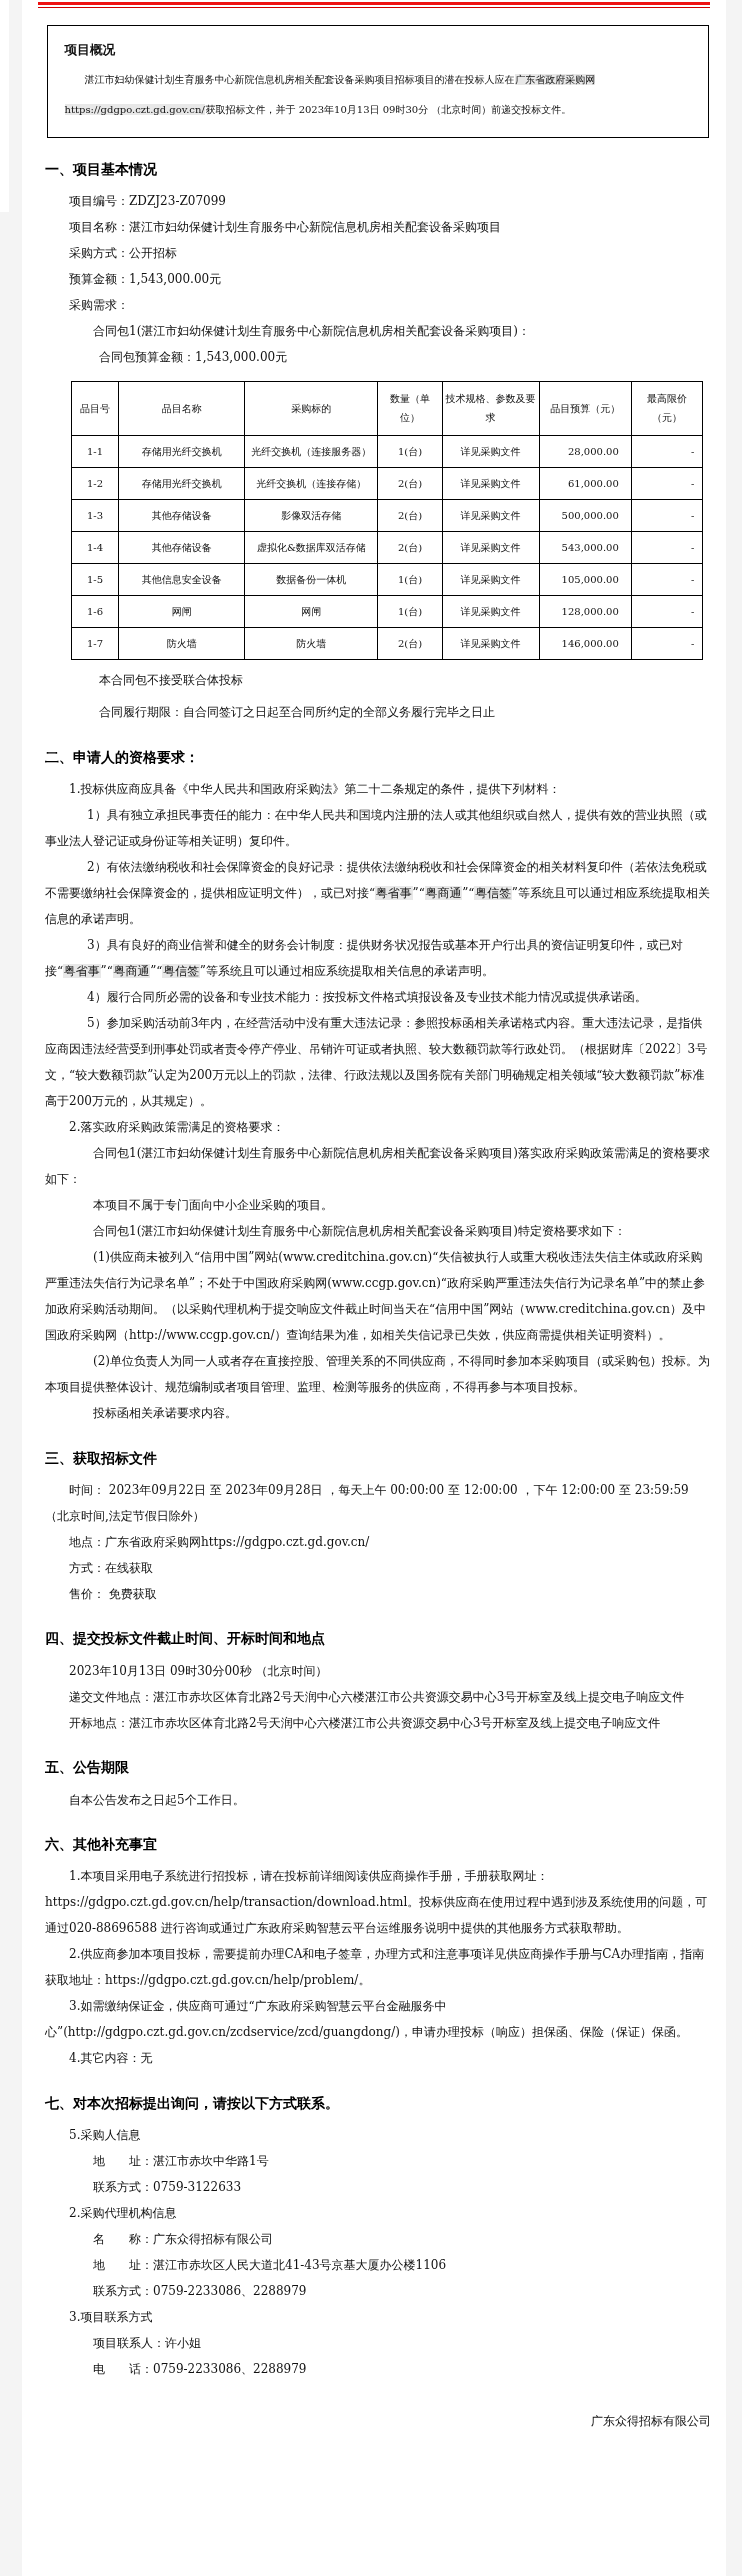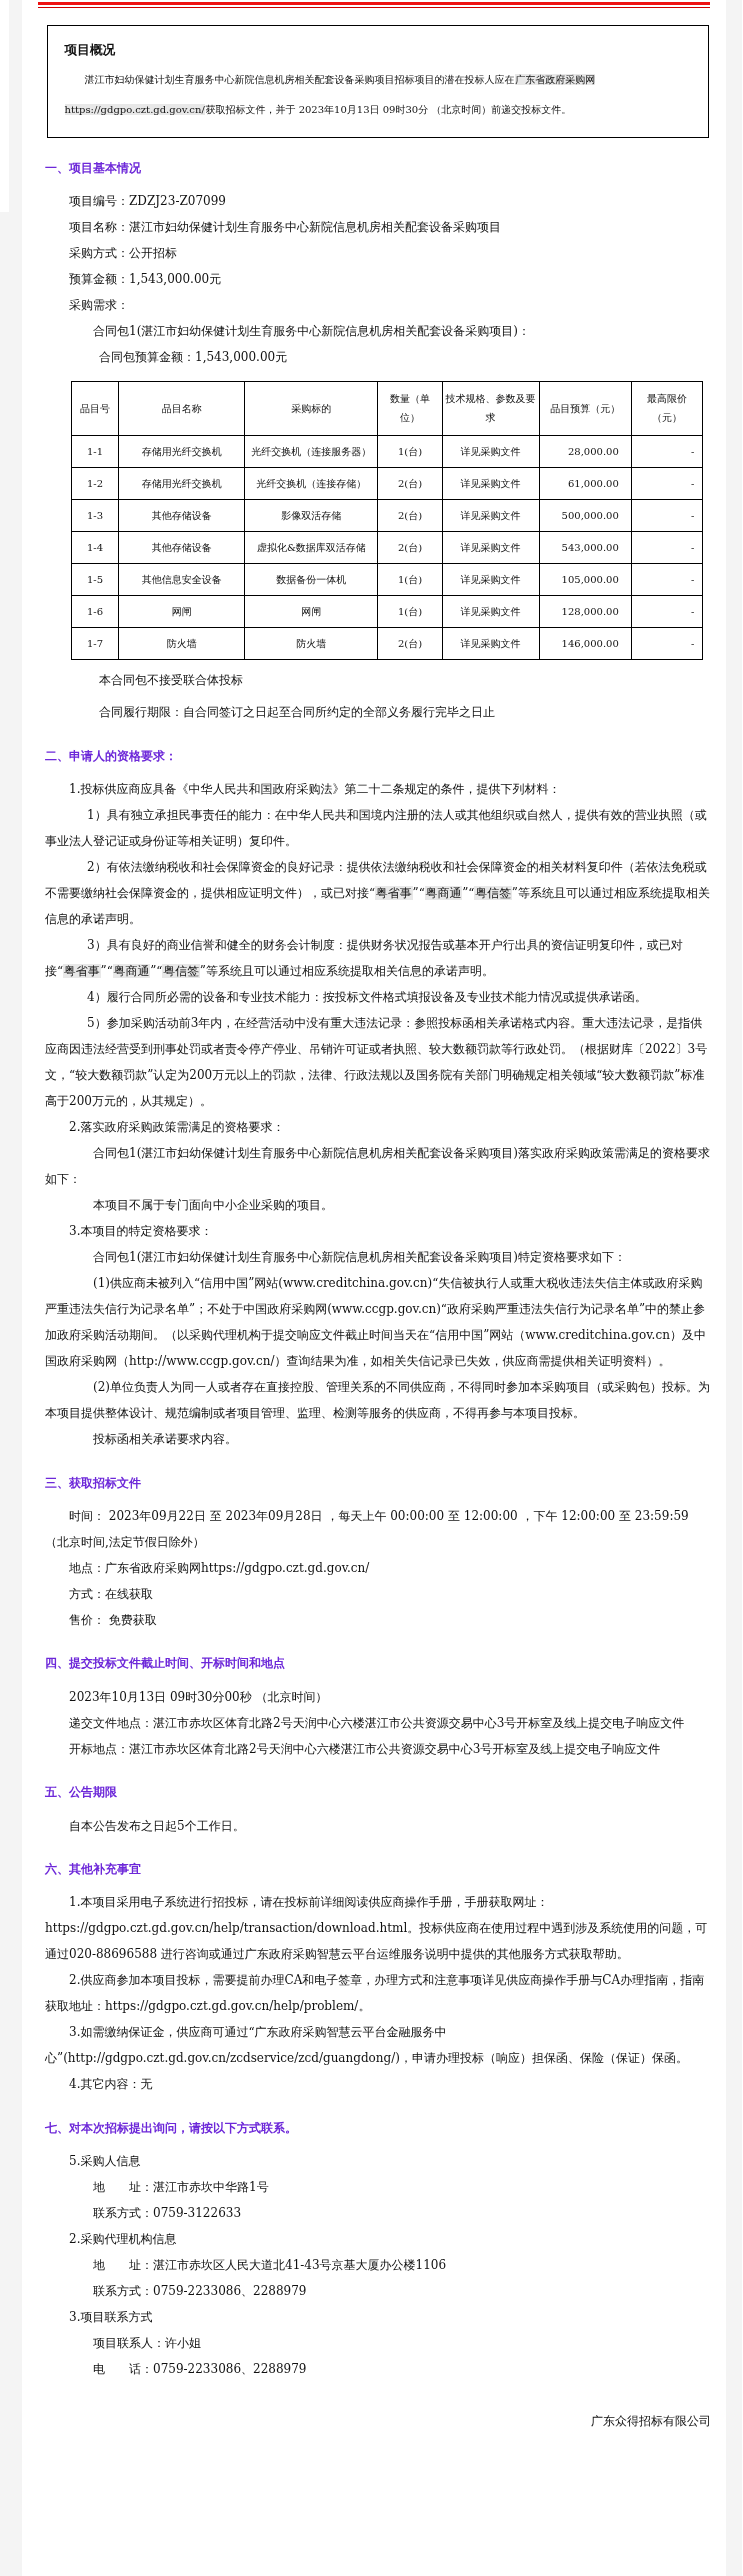--- a/index.html
+++ b/index.html
@@ -30,22 +30,22 @@
     margin:16.5px 17px 0 25px;
     border:1.5px solid #000;
     padding:13.5px 16.5px 12px 16.5px;
   }
   .overview-title{font-family:"DejaVu Sans","Liberation Sans",sans-serif;font-weight:bold;font-size:12.7px;line-height:22.4px;}
   .overview-body{font-size:10px;line-height:30px;text-indent:2em;margin:3px 0 0 0;}
 
   .doc{margin:0 15px 0 23px;font-size:12px;}
   .doc p{margin:0;line-height:26px;}
   h2.sec{
-    font-family:Liberation Mono, monospace;
-    font-size:12px;font-weight:bold;color:#6d28d9;
+    font-family:Liberation Serif, serif;
+    font-size:14px;font-weight:bold;color:#000000;
     margin:22.4px 0 9px 0;line-height:19.4px;
   }
   .i2{text-indent:2em;}
   .i35{text-indent:3.5em;}
   .i4{text-indent:4em;}
   .i45{text-indent:4.5em;}
 
   mark{background:#e8e8e8;color:inherit;padding:0 0.7px;}
 
   
@@ -202,21 +202,20 @@
       <h2 class="sec">二、申请人的资格要求：</h2>
       <p class="i2">1.投标供应商应具备《中华人民共和国政府采购法》第二十二条规定的条件，提供下列材料：</p>
       <p class="i35">1）具有独立承担民事责任的能力：在中华人民共和国境内注册的法人或其他组织或自然人，提供有效的营业执照（或事业法人登记证或身份证等相关证明）复印件。</p>
       <p class="i35">2）有依法缴纳税收和社会保障资金的良好记录：提供依法缴纳税收和社会保障资金的相关材料复印件（若依法免税或不需要缴纳社会保障资金的，提供相应证明文件），或已对接“<mark>粤省事</mark>”“<mark>粤商通</mark>”“<mark>粤信签</mark>”等系统且可以通过相应系统提取相关信息的承诺声明。</p>
       <p class="i35">3）具有良好的商业信誉和健全的财务会计制度：提供财务状况报告或基本开户行出具的资信证明复印件，或已对接“<mark>粤省事</mark>”“<mark>粤商通</mark>”“<mark>粤信签</mark>”等系统且可以通过相应系统提取相关信息的承诺声明。</p>
       <p class="i35">4）履行合同所必需的设备和专业技术能力：按投标文件格式填报设备及专业技术能力情况或提供承诺函。</p>
       <p class="i35">5）参加采购活动前3年内，在经营活动中没有重大违法记录：参照投标函相关承诺格式内容。重大违法记录，是指供应商因违法经营受到刑事处罚或者责令停产停业、吊销许可证或者执照、较大数额罚款等行政处罚。（根据财库〔2022〕3号文，“较大数额罚款”认定为200万元以上的罚款，法律、行政法规以及国务院有关部门明确规定相关领域“较大数额罚款”标准高于200万元的，从其规定）。</p>
       <p class="i2">2.落实政府采购政策需满足的资格要求：</p>
       <p class="i4">合同包1(湛江市妇幼保健计划生育服务中心新院信息机房相关配套设备采购项目)落实政府采购政策需满足的资格要求如下：</p>
       <p class="i4">本项目不属于专门面向中小企业采购的项目。</p>
-      <p class="i2">3.本项目的特定资格要求：</p>
       <p class="i4">合同包1(湛江市妇幼保健计划生育服务中心新院信息机房相关配套设备采购项目)特定资格要求如下：</p>
       <p class="i4">(1)供应商未被列入“信用中国”网站(www.creditchina.gov.cn)“失信被执行人或重大税收违法失信主体或政府采购严重违法失信行为记录名单”；不处于中国政府采购网(www.ccgp.gov.cn)“政府采购严重违法失信行为记录名单”中的禁止参加政府采购活动期间。（以采购代理机构于提交响应文件截止时间当天在“信用中国”网站（www.creditchina.gov.cn）及中国政府采购网（http://www.ccgp.gov.cn/）查询结果为准，如相关失信记录已失效，供应商需提供相关证明资料）。</p>
       <p class="i4">(2)单位负责人为同一人或者存在直接控股、管理关系的不同供应商，不得同时参加本采购项目（或采购包）投标。为本项目提供整体设计、规范编制或者项目管理、监理、检测等服务的供应商，不得再参与本项目投标。</p>
       <p class="i4">投标函相关承诺要求内容。</p>
 
       <h2 class="sec">三、获取招标文件</h2>
       <p class="i2">时间： 2023年09月22日 至 2023年09月28日 ，每天上午 00:00:00 至 12:00:00 ，下午 12:00:00 至 23:59:59 （北京时间,法定节假日除外）</p>
       <p class="i2">地点：广东省政府采购网https://gdgpo.czt.gd.gov.cn/</p>
       <p class="i2">方式：在线获取</p>
       <p class="i2">售价： 免费获取</p>
@@ -233,20 +232,21 @@
       <p class="i2">1.本项目采用电子系统进行招投标，请在投标前详细阅读供应商操作手册，手册获取网址：https://gdgpo.czt.gd.gov.cn/help/transaction/download.html。投标供应商在使用过程中遇到涉及系统使用的问题，可通过020-88696588 进行咨询或通过广东政府采购智慧云平台运维服务说明中提供的其他服务方式获取帮助。</p>
       <p class="i2">2.供应商参加本项目投标，需要提前办理CA和电子签章，办理方式和注意事项详见供应商操作手册与CA办理指南，指南获取地址：https://gdgpo.czt.gd.gov.cn/help/problem/。</p>
       <p class="i2">3.如需缴纳保证金，供应商可通过“广东政府采购智慧云平台金融服务中心”(http://gdgpo.czt.gd.gov.cn/zcdservice/zcd/guangdong/)，申请办理投标（响应）担保函、保险（保证）保函。</p>
       <p class="i2">4.其它内容：无</p>
 
       <h2 class="sec">七、对本次招标提出询问，请按以下方式联系。</h2>
       <p class="i2">5.采购人信息</p>
       <p class="i4">地　　址：湛江市赤坎中华路1号</p>
       <p class="i4">联系方式：0759-3122633</p>
       <p class="i2">2.采购代理机构信息</p>
+      <p class="i4">名　　称：广东众得招标有限公司</p>
       <p class="i4">地　　址：湛江市赤坎区人民大道北41-43号京基大厦办公楼1106</p>
       <p class="i4">联系方式：0759-2233086、2288979</p>
       <p class="i2">3.项目联系方式</p>
       <p class="i4">项目联系人：许小姐</p>
       <p class="i4">电　　话：0759-2233086、2288979</p>
 
       <div class="footer-block">
         <p>广东众得招标有限公司</p>
 
       </div>

